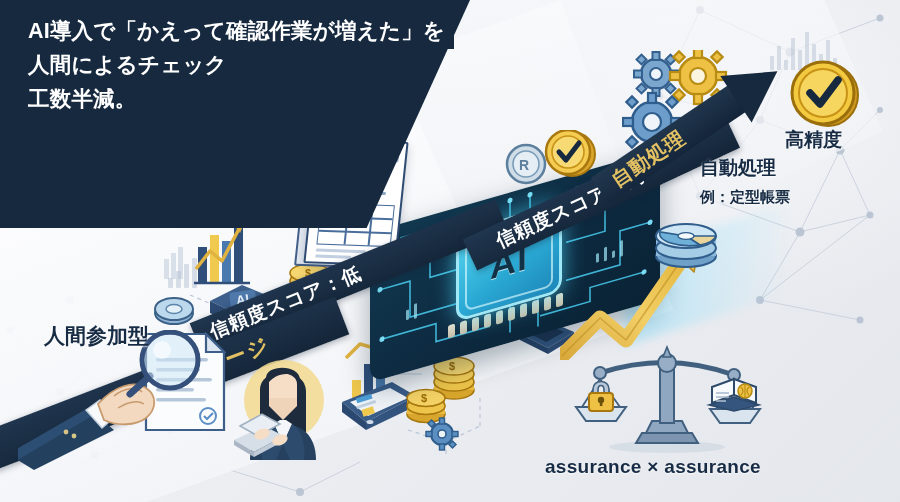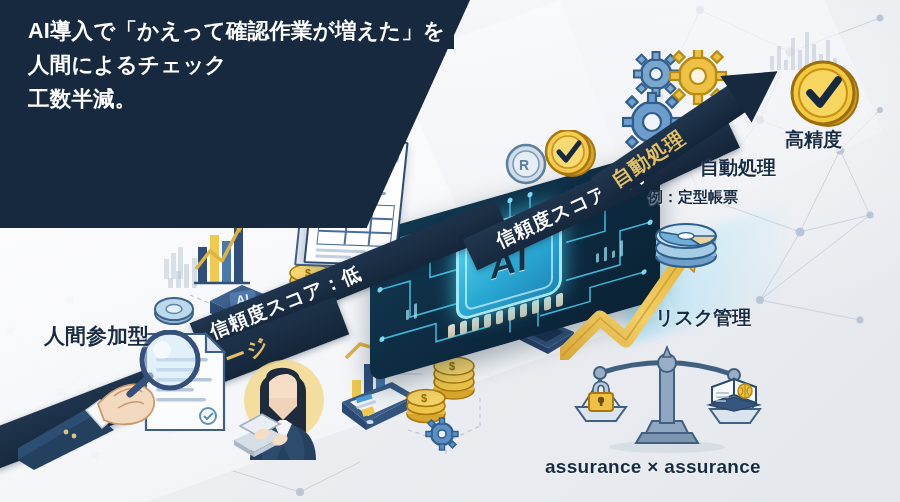--- a/index.html
+++ b/index.html
@@ -143,21 +143,21 @@
   .lbl-dark{
     position:absolute;
     color:#172c44;font-weight:bold;
     white-space:nowrap;z-index:30;
     text-shadow:0 1px 2px rgba(255,255,255,.85);
   }
   .lbl-human{left:44px;top:322px;font-size:21px;}
   .lbl-check{left:218px;top:440px;font-size:17px;}
   .lbl-check-ex{left:182px;top:463px;font-size:16px;}
   .lbl-kousuu{left:700px;top:155px;font-size:19px;}
-  .lbl-kousuu-ex{left:648px;top:188px;font-size:15px;}
+  .lbl-kousuu-ex{left:700px;top:188px;font-size:15px;}
   .lbl-kousei{left:785px;top:127px;font-size:19px;}
   .lbl-risk{left:655px;top:305px;font-size:19px;}
   .lbl-assurance{
     left:545px;top:456px;font-size:19px;letter-spacing:.3px;
   }
 
   
   .chip-stage{
     position:absolute;left:370px;top:175px;width:300px;height:185px;z-index:18;
   }
@@ -755,21 +755,20 @@
   <div class="arrow-auto">
     <div class="shaft"></div>
     <div class="head"></div>
     <div class="lbl">自動処理</div>
   </div>
 
   <div class="lbl-dark lbl-human">人間参加型</div>
   <div class="lbl-dark lbl-kousuu">自動処理</div>
   <div class="lbl-dark lbl-kousuu-ex">例：定型帳票</div>
   <div class="lbl-dark lbl-kousei">高精度</div>
-  <div class="lbl-dark lbl-risk">リスク管理</div>
   <div class="lbl-dark lbl-assurance">assurance × assurance</div>
 
   <div class="headline-bg"></div>
   <div class="headline">
     <div class="hl-line">AI導入で「かえって確認作業が増えた」を</div>
     <div class="hl-line">人間によるチェック</div>
     <div class="hl-line">工数半減。</div>
   </div>
 
 </div>

